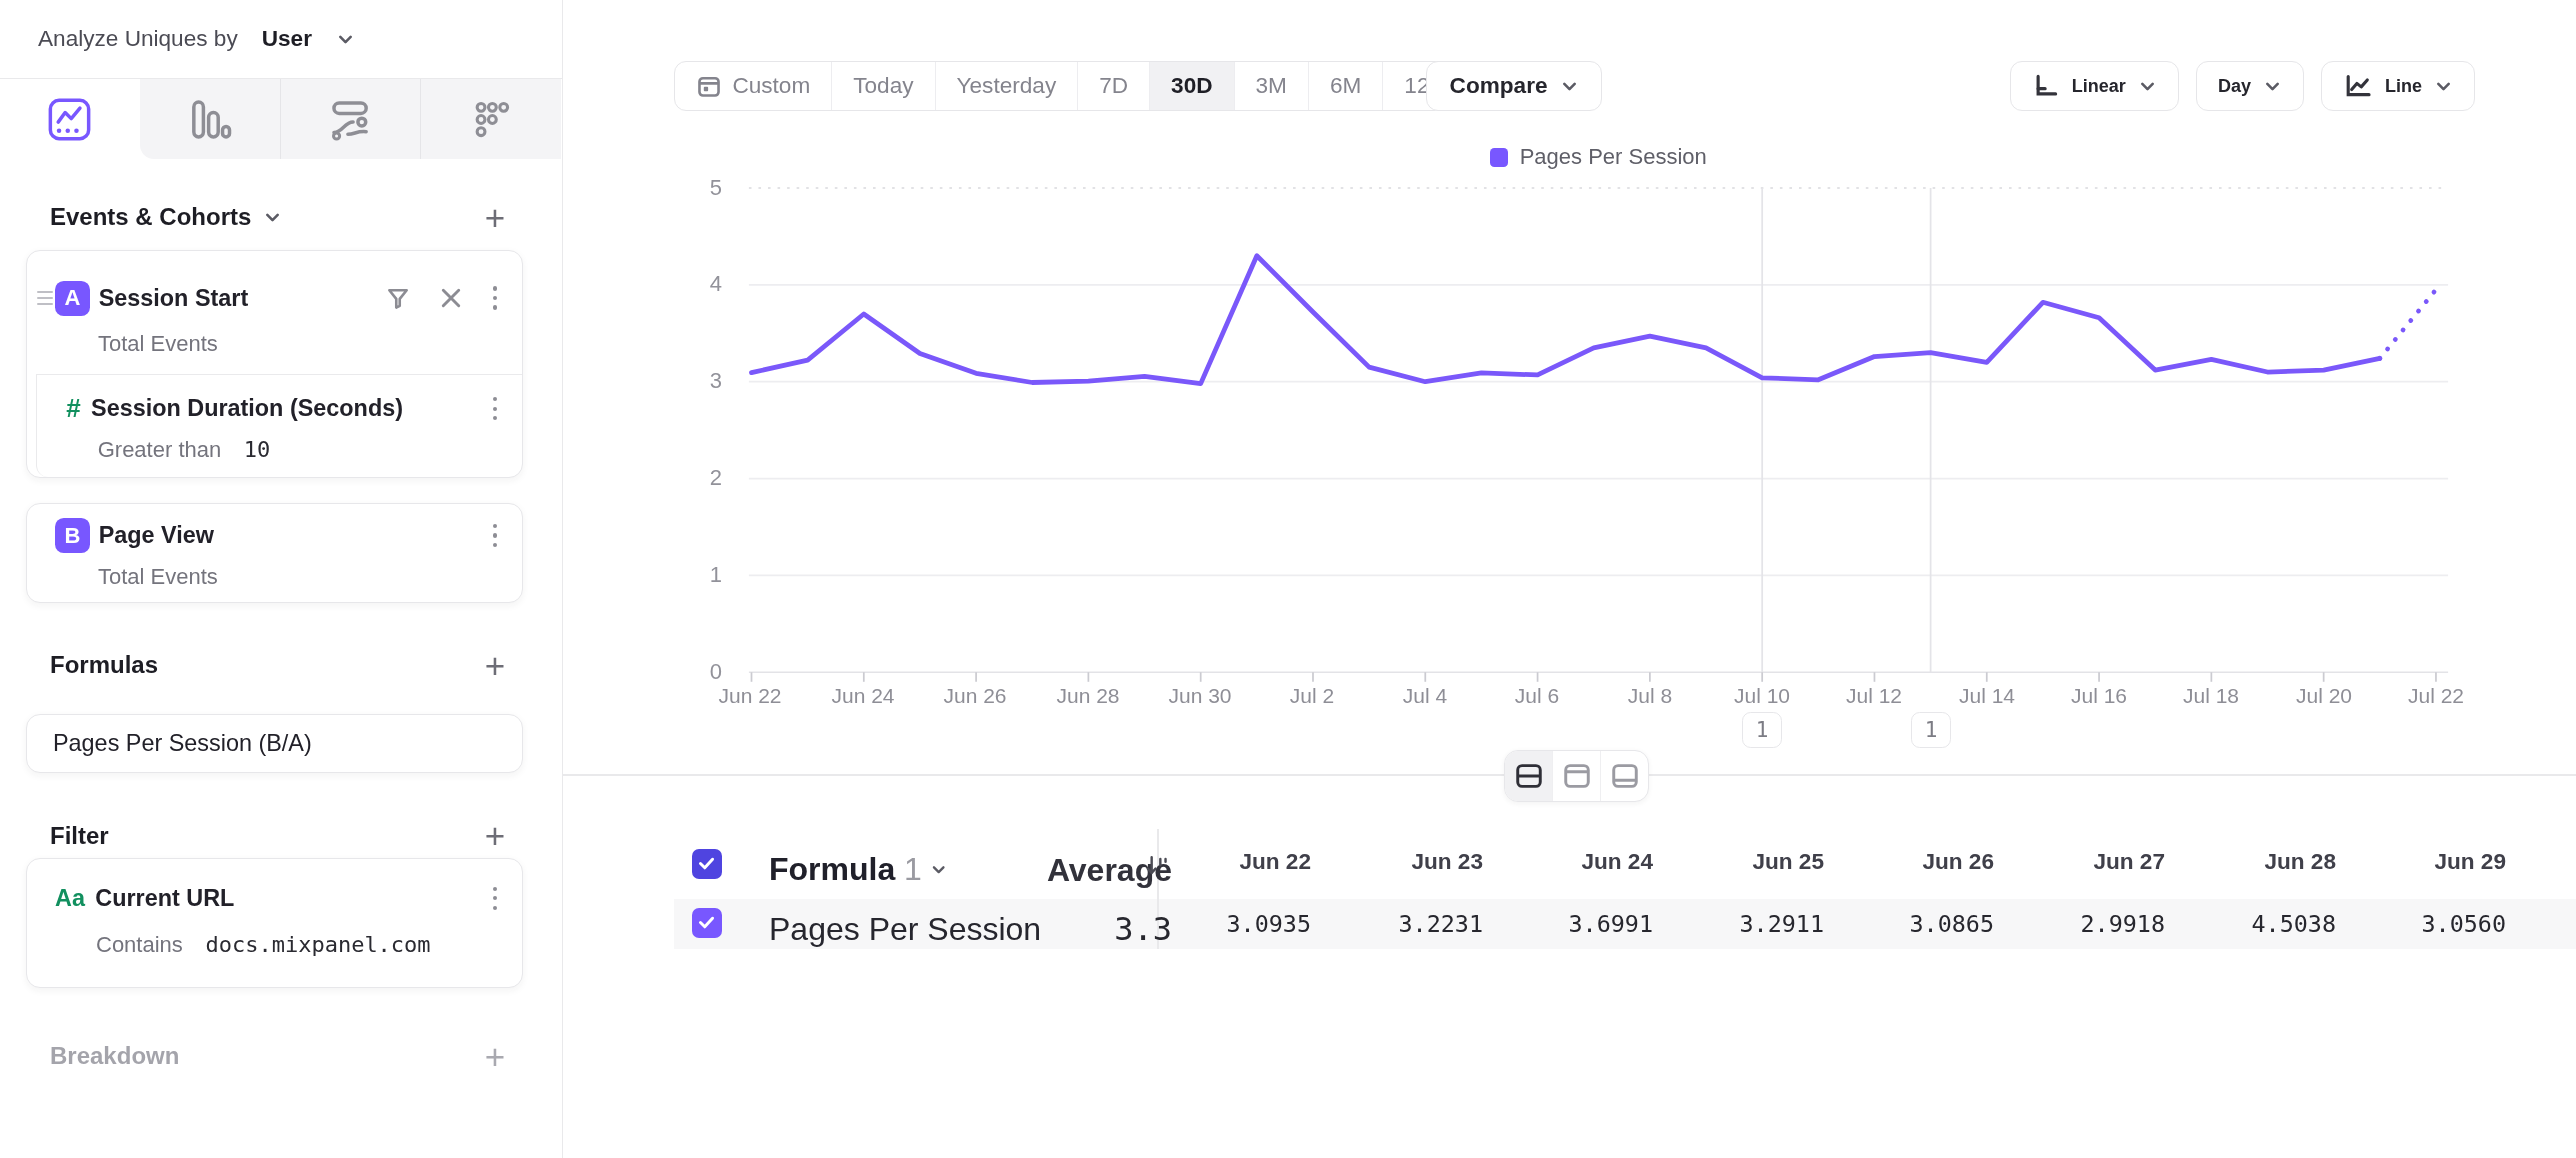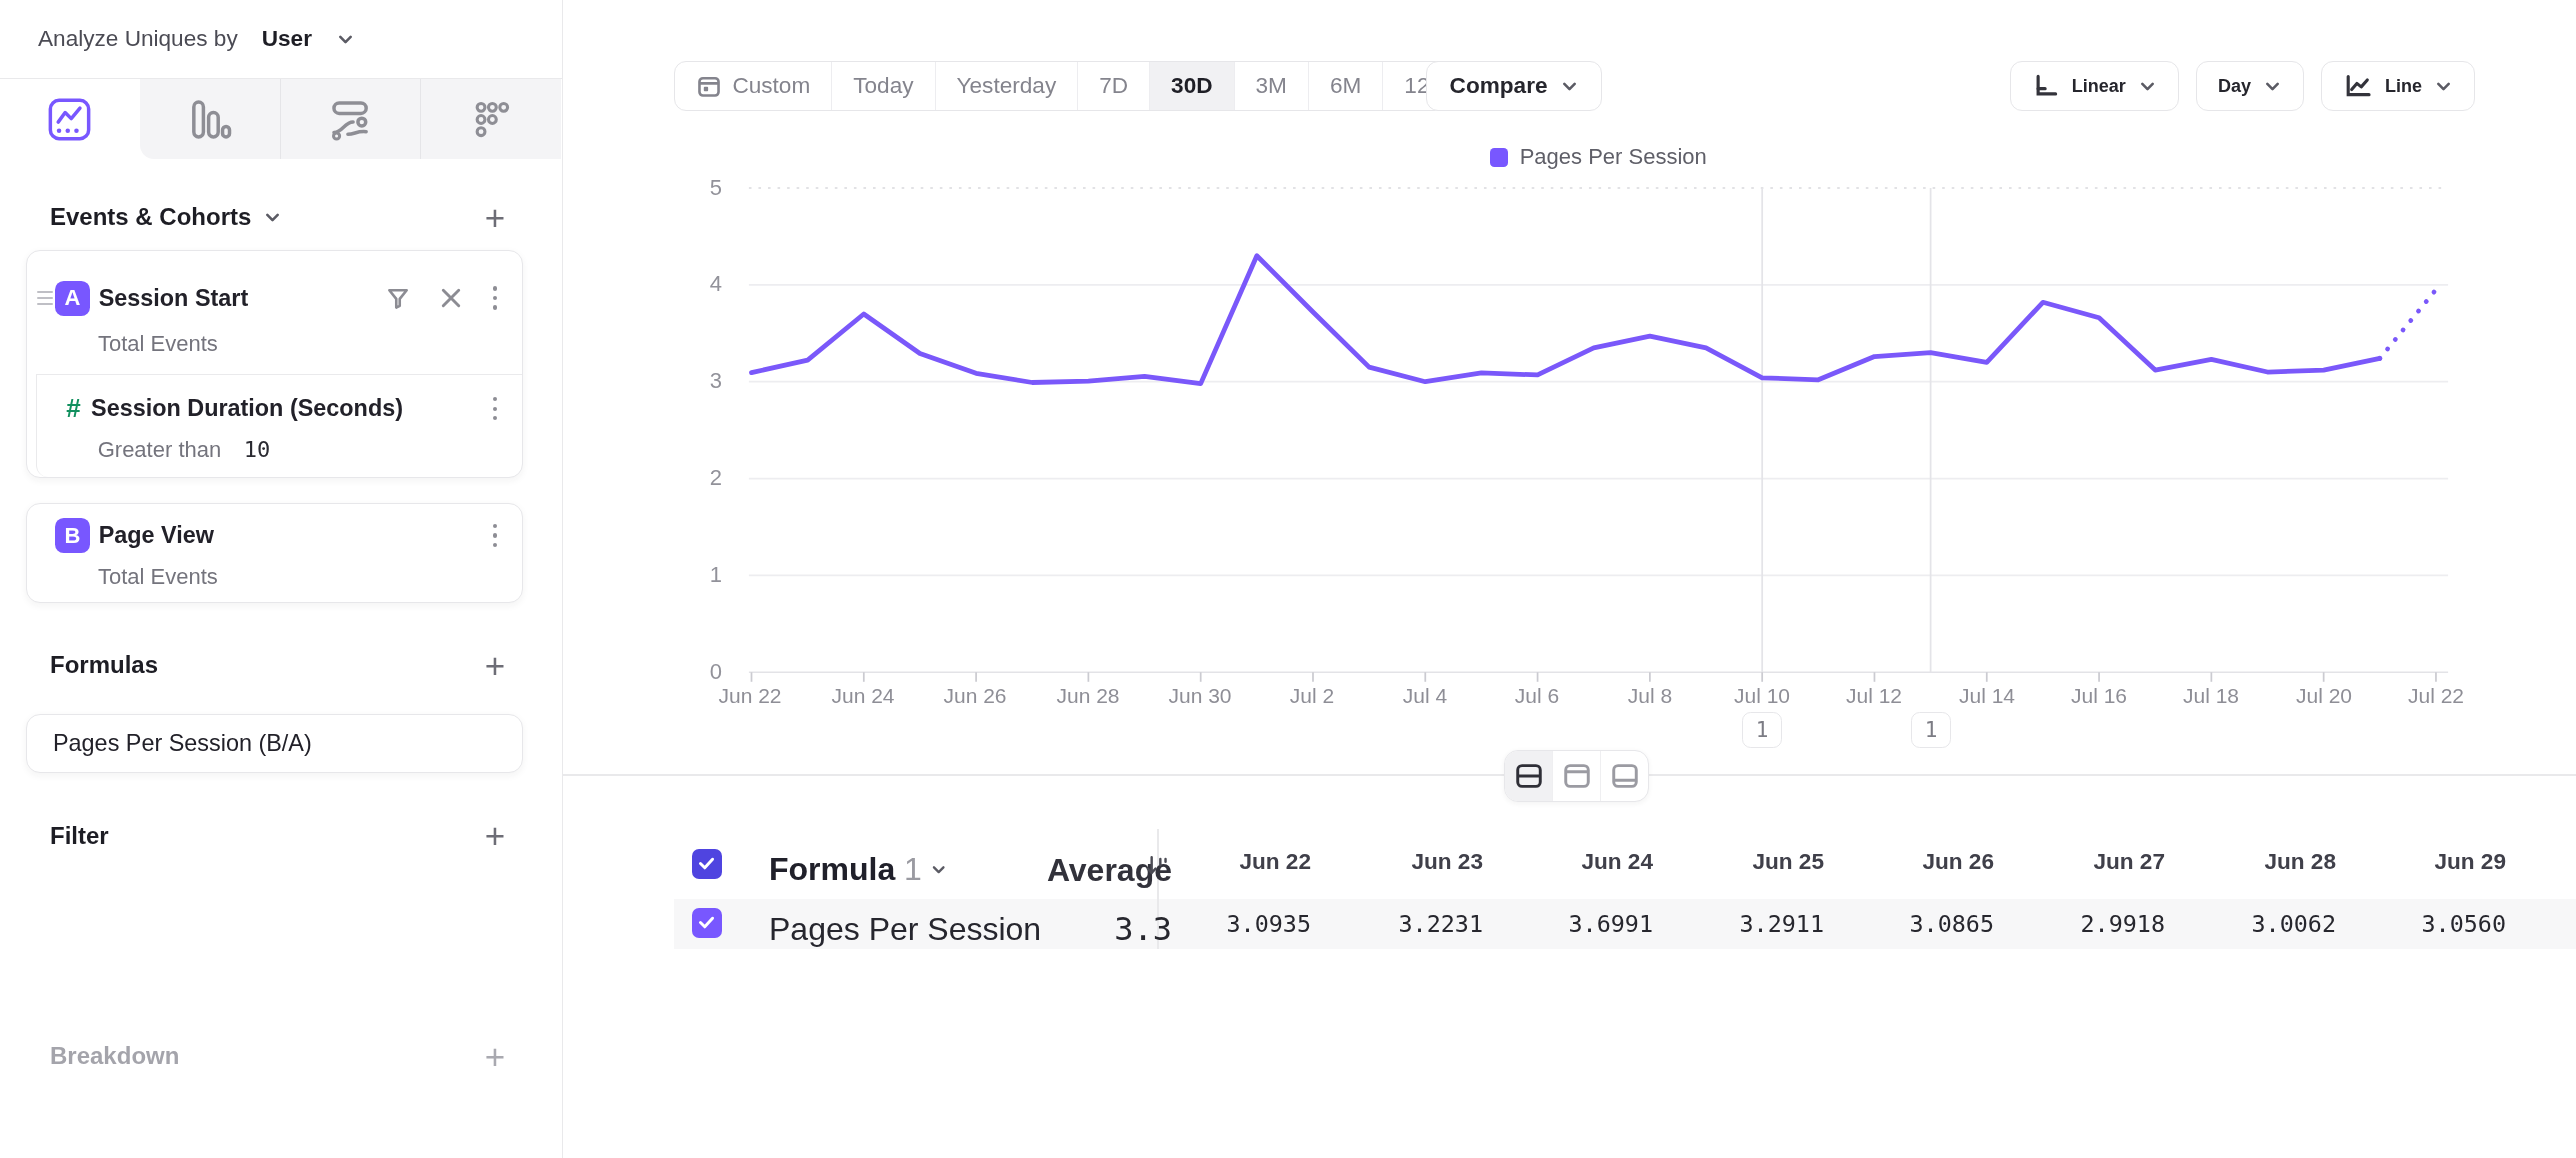--- a/index.html
+++ b/index.html
@@ -213,20 +213,37 @@
     </div>
     <div class="plusbtn" style="top:646px;">+</div>
     <div class="card" style="top:714px;height:59px;display:flex;align-items:center;padding-left:26px;">
       <div class="ctitle" style="font-weight:500;">Pages Per Session (B/A)</div>
     </div>
 
     <div class="sec-title" style="top:822px;justify-content:flex-end;">
       <span>Filter</span>
     </div>
     <div class="plusbtn" style="top:816px;">+</div>
+    <div class="card" style="top:858px;height:130px;">
+      <div class="crow" style="height:68px;margin-top:5.2px;gap:10.4px;">
+        <span class="greenicon" style="font-size:23.4px;">Aa</span>
+        <div class="ctitle">Current URL</div>
+        <div class="right-icons">
+            <div class="kebab">
+              <i></i>
+              <i></i>
+              <i></i>
+            </div>
+          </div>
+      </div>
+      <div class="csub" style="margin-left:69px;">
+        <span>Contains</span>
+        <span class="val mono">docs.mixpanel.com</span>
+      </div>
+    </div>
 
     <div class="sec-title dim" style="top:1042px;">
       <span>Breakdown</span>
     </div>
     <div class="plusbtn dim" style="top:1037px;">+</div>
   </aside>
 
   <div id="main">
 
     <div id="daterange">
@@ -431,18 +448,18 @@
         <div class="colcell colhead" style="left: 1603px;">Jun 28</div>
         <div class="colcell colhead" style="left: 1773px;">Jun 29</div>
       </div>
     <div id="cols-values">
         <div class="colcell colval mono" style="left: 578px;">3.0935</div>
         <div class="colcell colval mono" style="left: 750px;">3.2231</div>
         <div class="colcell colval mono" style="left: 920px;">3.6991</div>
         <div class="colcell colval mono" style="left: 1091px;">3.2911</div>
         <div class="colcell colval mono" style="left: 1261px;">3.0865</div>
         <div class="colcell colval mono" style="left: 1432px;">2.9918</div>
-        <div class="colcell colval mono" style="left: 1603px;">3.0062</div>
+        <div class="colcell colval mono" style="left: 1603px;">4.5038</div>
         <div class="colcell colval mono" style="left: 1773px;">3.0560</div>
       </div>
   </div>
 </div>
 
 
 </body></html>

